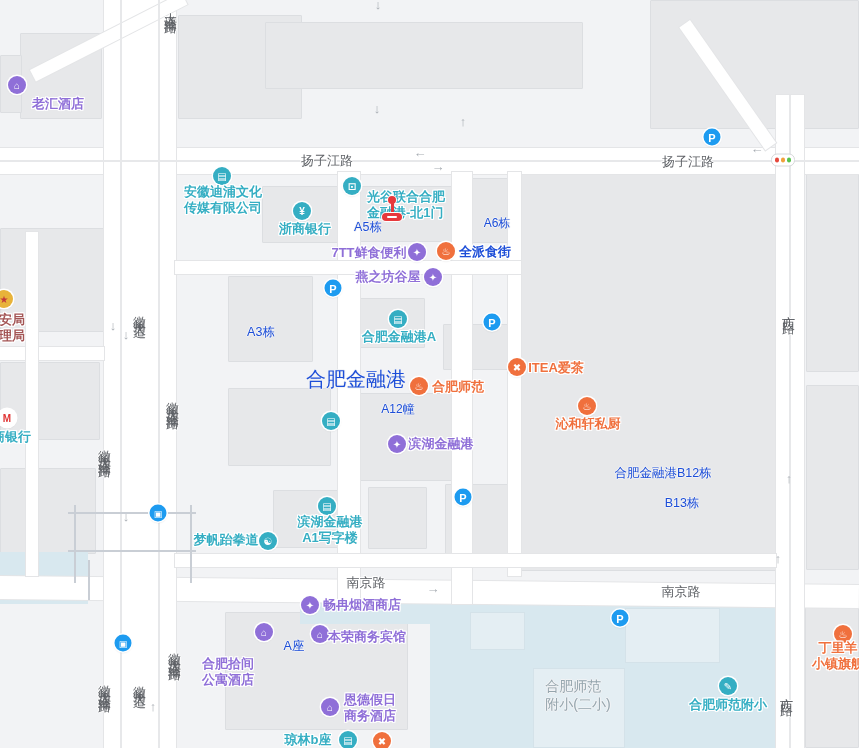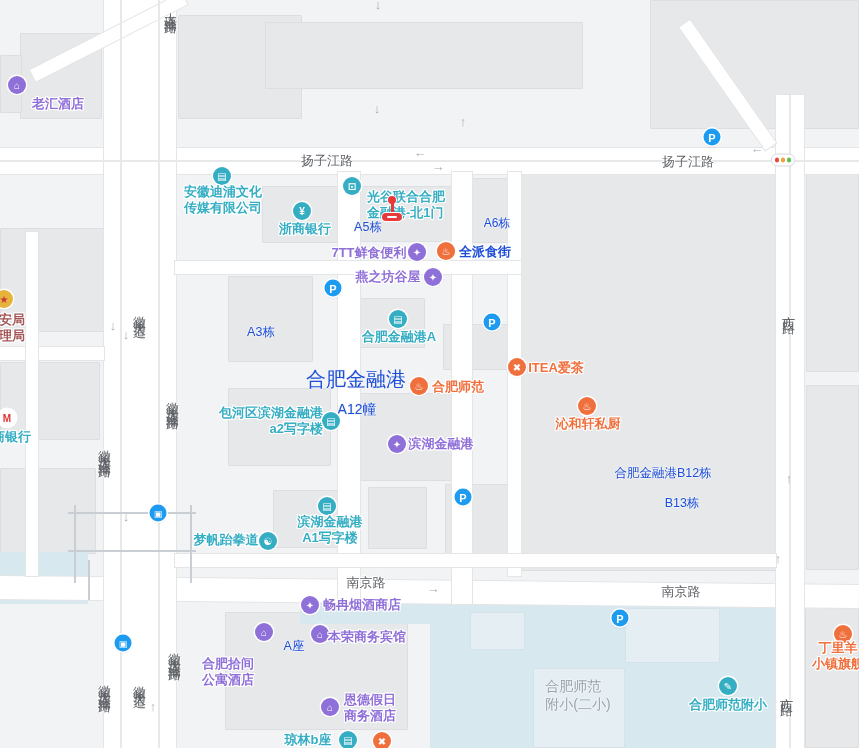--- a/index.html
+++ b/index.html
@@ -110,21 +110,21 @@
     </div>
     <div class="alabel" style="left: 497px; top: 215px; font-size: 12px;">
       <div>A6栋</div>
     </div>
     <div class="alabel" style="left: 261px; top: 324px; font-size: 12.5px;">
       <div>A3栋</div>
     </div>
     <div class="alabel" style="left: 356px; top: 366px; font-size: 20px;">
       <div>合肥金融港</div>
     </div>
-    <div class="alabel" style="left: 357px; top: 401px; font-size: 14px;">
+    <div class="alabel" style="left: 398px; top: 401px; font-size: 12px;">
       <div>A12幢</div>
     </div>
     <div class="alabel" style="left: 663px; top: 465px; font-size: 12.5px;">
       <div>合肥金融港B12栋</div>
     </div>
     <div class="alabel" style="left: 682px; top: 495px; font-size: 12.5px;">
       <div>B13栋</div>
     </div>
     <div class="alabel" style="left: 294px; top: 638px; font-size: 12.5px;">
       <div>A座</div>
@@ -186,24 +186,20 @@
     </div>
     <div class="poi-icon" style="left: 517px; top: 367px; background: rgb(240, 112, 61); color: rgb(255, 255, 255);">✖</div>
     <div class="poi-label" style="left: 556px; top: 360px; color: rgb(240, 112, 61); text-align: center; transform: translateX(-50%);">
       <div>ITEA爱茶</div>
     </div>
     <div class="poi-icon" style="left: 587px; top: 406px; background: rgb(240, 112, 61); color: rgb(255, 255, 255);">♨</div>
     <div class="poi-label" style="left: 588px; top: 416px; color: rgb(240, 112, 61); text-align: center; transform: translateX(-50%);">
       <div>沁和轩私厨</div>
     </div>
     <div class="poi-icon" style="left: 331px; top: 421px; background: rgb(53, 174, 195); color: rgb(255, 255, 255);">▤</div>
-    <div class="poi-label" style="left: 323px; top: 405px; color: rgb(53, 174, 195); text-align: right; transform: translateX(-100%);">
-      <div>包河区滨湖金融港</div>
-      <div>a2写字楼</div>
-    </div>
     <div class="poi-icon" style="left: 397px; top: 444px; background: rgb(143, 111, 216); color: rgb(255, 255, 255);">✦</div>
     <div class="poi-label" style="left: 441px; top: 436px; color: rgb(143, 111, 216); text-align: center; transform: translateX(-50%);">
       <div>滨湖金融港</div>
     </div>
     <div class="poi-icon" style="left: 327px; top: 506px; background: rgb(53, 174, 195); color: rgb(255, 255, 255);">▤</div>
     <div class="poi-label" style="left: 330px; top: 514px; color: rgb(53, 174, 195); text-align: center; transform: translateX(-50%);">
       <div>滨湖金融港</div>
       <div>A1写字楼</div>
     </div>
     <div class="poi-icon" style="left: 268px; top: 541px; background: rgb(53, 174, 195); color: rgb(255, 255, 255);">☯</div>

